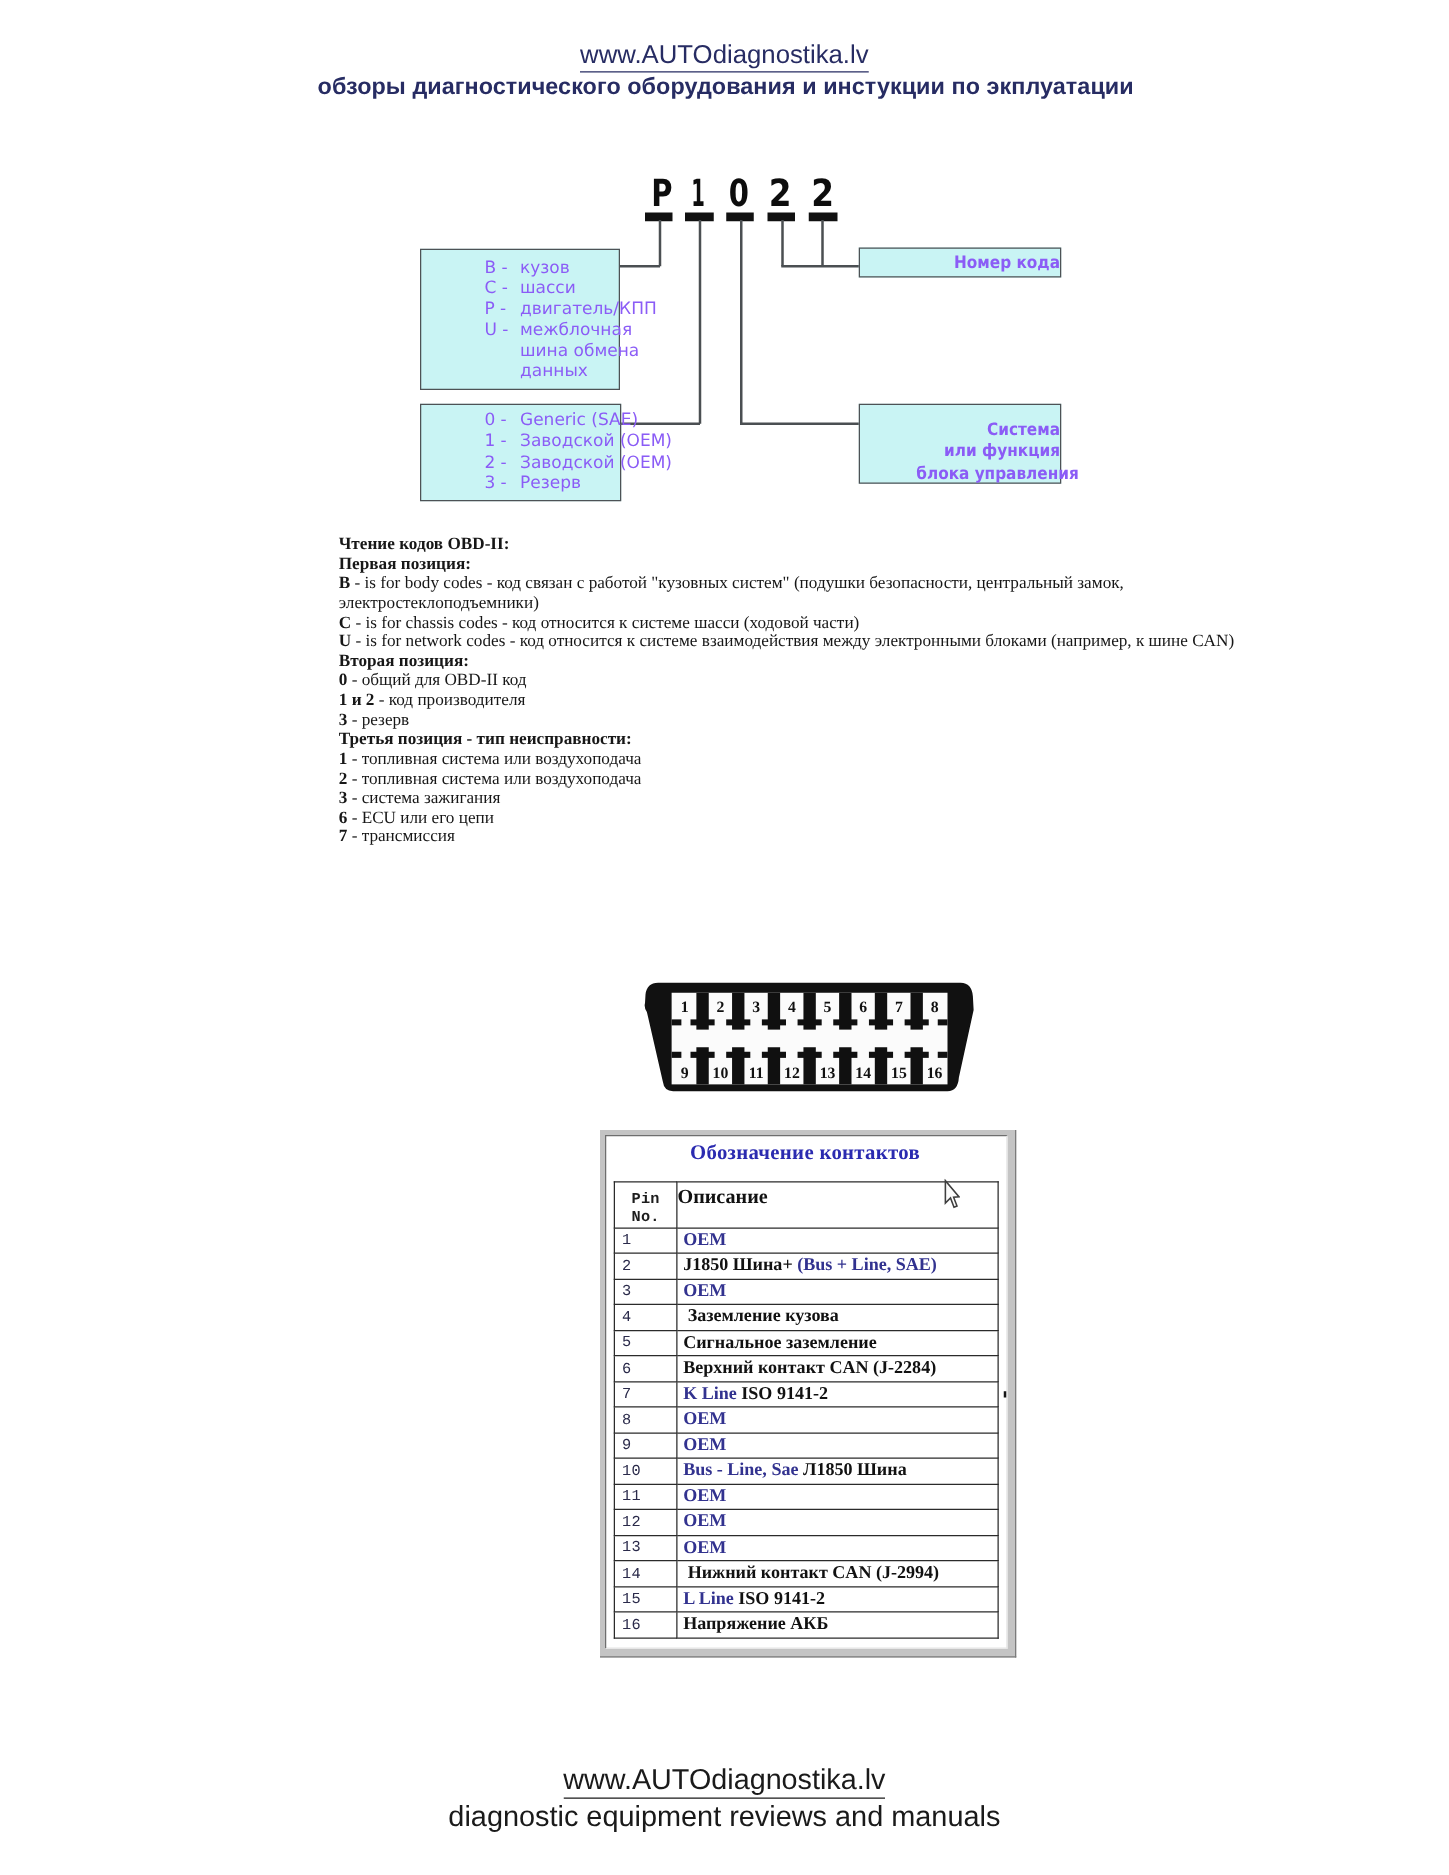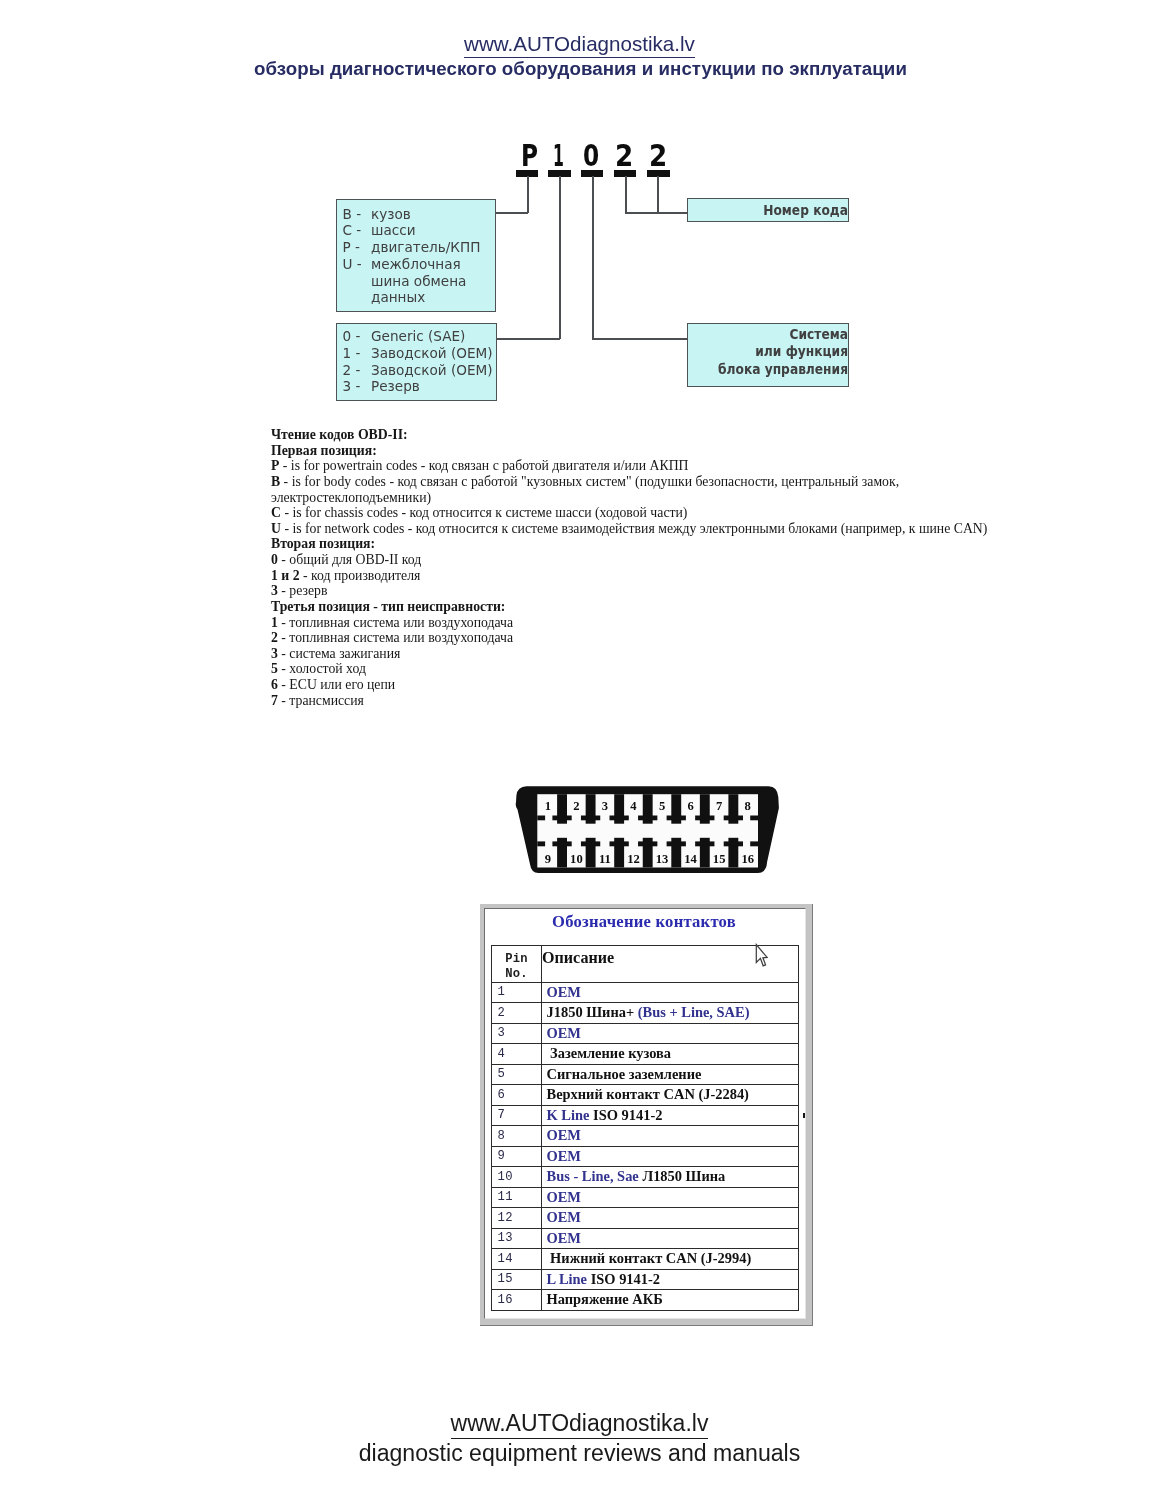--- a/index.html
+++ b/index.html
@@ -17,22 +17,22 @@
 
   
   #diagram{position:absolute;left:0;top:0;width:1159px;height:420px;}
   .code-char{position:absolute;font-family:"DejaVu Sans",sans-serif;font-stretch:condensed;
       font-weight:700;font-size:30px;color:#0d0d0d;line-height:1;
       transform:scaleX(0.82);transform-origin:left top;}
   .code-bar{position:absolute;height:7px;background:#111;}
   .vline{position:absolute;width:1.5px;background:#4b4f52;}
   .hline{position:absolute;height:1.5px;background:#4b4f52;}
   .dbox{position:absolute;background:#c9f4f4;border:1.4px solid #4d5255;box-sizing:border-box;}
-  .dbox .r{font-family:"DejaVu Sans",sans-serif;font-size:13.6px;font-weight:400;color:#404040;
-      white-space:pre;line-height:16.8px;}
+  .dbox .r{font-family:"DejaVu Sans",sans-serif;font-size:13.6px;font-weight:400;color:#8b5cf6;
+      white-space:pre;line-height:16.8px;margin-left:45px;}
   .dbox.center{text-align:right;}
   .dbox.center .r{line-height:17.3px;font-stretch:condensed;font-weight:700;}
 
   
   #bodytext{position:absolute;left:271px;top:427px;width:722px;
       font-family:"Liberation Serif",serif;color:#171717;}
   #bodytext .ln{font-size:13.75px;line-height:15.63px;white-space:normal;}
   #bodytext .ln b{font-weight:700;}
 
   
@@ -112,43 +112,41 @@
       </div>
       <div class="dbox" style="left: 336px; top: 322.5px; width: 161px; height: 78.5px; background: rgb(201, 244, 244); border-color: rgb(77, 82, 85); padding: 4.5px 0px 0px 5.5px;">
         <div class="r"><span style="display: inline-block; width: 28.5px;">0 -</span><span>Generic (SAE)</span></div>
         <div class="r"><span style="display: inline-block; width: 28.5px;">1 -</span><span>Заводской (OEM)</span></div>
         <div class="r"><span style="display: inline-block; width: 28.5px;">2 -</span><span>Заводской (OEM)</span></div>
         <div class="r"><span style="display: inline-block; width: 28.5px;">3 -</span><span>Резерв</span></div>
       </div>
       <div class="dbox center" style="left: 687px; top: 198px; width: 162px; height: 24px; background: rgb(201, 244, 244); border-color: rgb(77, 82, 85);">
         <div class="r" style="line-height: 22px;">Номер кода</div>
       </div>
-      <div class="dbox center" style="left: 687px; top: 323px; width: 162px; height: 64px; background: rgb(201, 244, 244); border-color: rgb(77, 82, 85); padding-top: 2px;">
+      <div class="dbox center" style="left: 687px; top: 323px; width: 162px; height: 64px; background: rgb(201, 244, 244); border-color: rgb(77, 82, 85); padding-top: 12px;">
         <div class="r">Система</div>
         <div class="r">или функция</div>
         <div class="r">блока управления</div>
       </div>
     </div>
 
   <div id="bodytext">
       <div class="ln"><b>Чтение кодов OBD-II:</b></div>
       <div class="ln"><b>Первая позиция:</b></div>
-      <div class="ln"><b>P</b><span> - is for powertrain codes - код связан с работой двигателя и/или АКПП</span></div>
       <div class="ln"><b>B</b><span> - is for body codes - код связан с работой "кузовных систем" (подушки безопасности, центральный замок, электростеклоподъемники)</span></div>
       <div class="ln"><b>C</b><span> - is for chassis codes - код относится к системе шасси (ходовой части)</span></div>
       <div class="ln"><b>U</b><span> - is for network codes - код относится к системе взаимодействия между электронными блоками (например, к шине CAN)</span></div>
       <div class="ln"><b>Вторая позиция:</b></div>
       <div class="ln"><b>0</b><span> - общий для OBD-II код</span></div>
       <div class="ln"><b>1 и 2</b><span> - код производителя</span></div>
       <div class="ln"><b>3</b><span> - резерв</span></div>
       <div class="ln"><b>Третья позиция - тип неисправности:</b></div>
       <div class="ln"><b>1</b><span> - топливная система или воздухоподача</span></div>
       <div class="ln"><b>2</b><span> - топливная система или воздухоподача</span></div>
       <div class="ln"><b>3</b><span> - система зажигания</span></div>
-      <div class="ln"><b>5</b><span> - холостой ход</span></div>
       <div class="ln"><b>6</b><span> - ECU или его цепи</span></div>
       <div class="ln"><b>7</b><span> - трансмиссия</span></div>
     </div>
 
   <div id="connector"><svg width="274" height="100" viewBox="0 0 274 100">
         <path fill="#111111" d="M 15.5 6.2 L 257.5 6.2 Q 266.5 6.4 267.3 17 L 267.9 28 L 256.1 82 Q 255.4 92.9 247 92.9 L 27.5 92.9 Q 20.2 92.9 19.2 85 L 6.5 29.5 Q 4.0 26.2 5.0 22.3 L 5.4 15.5 Q 6.4 6.4 15.5 6.2 Z"></path>
         <rect x="26.3" y="14.2" width="220.7" height="73.3" fill="#fbfbfb"></rect>
         <g fill="#101010">
           <rect x="46.1" y="14.2" width="9.9" height="29.5"></rect>
           <rect x="41.4" y="35.5" width="19.3" height="4.8"></rect>

